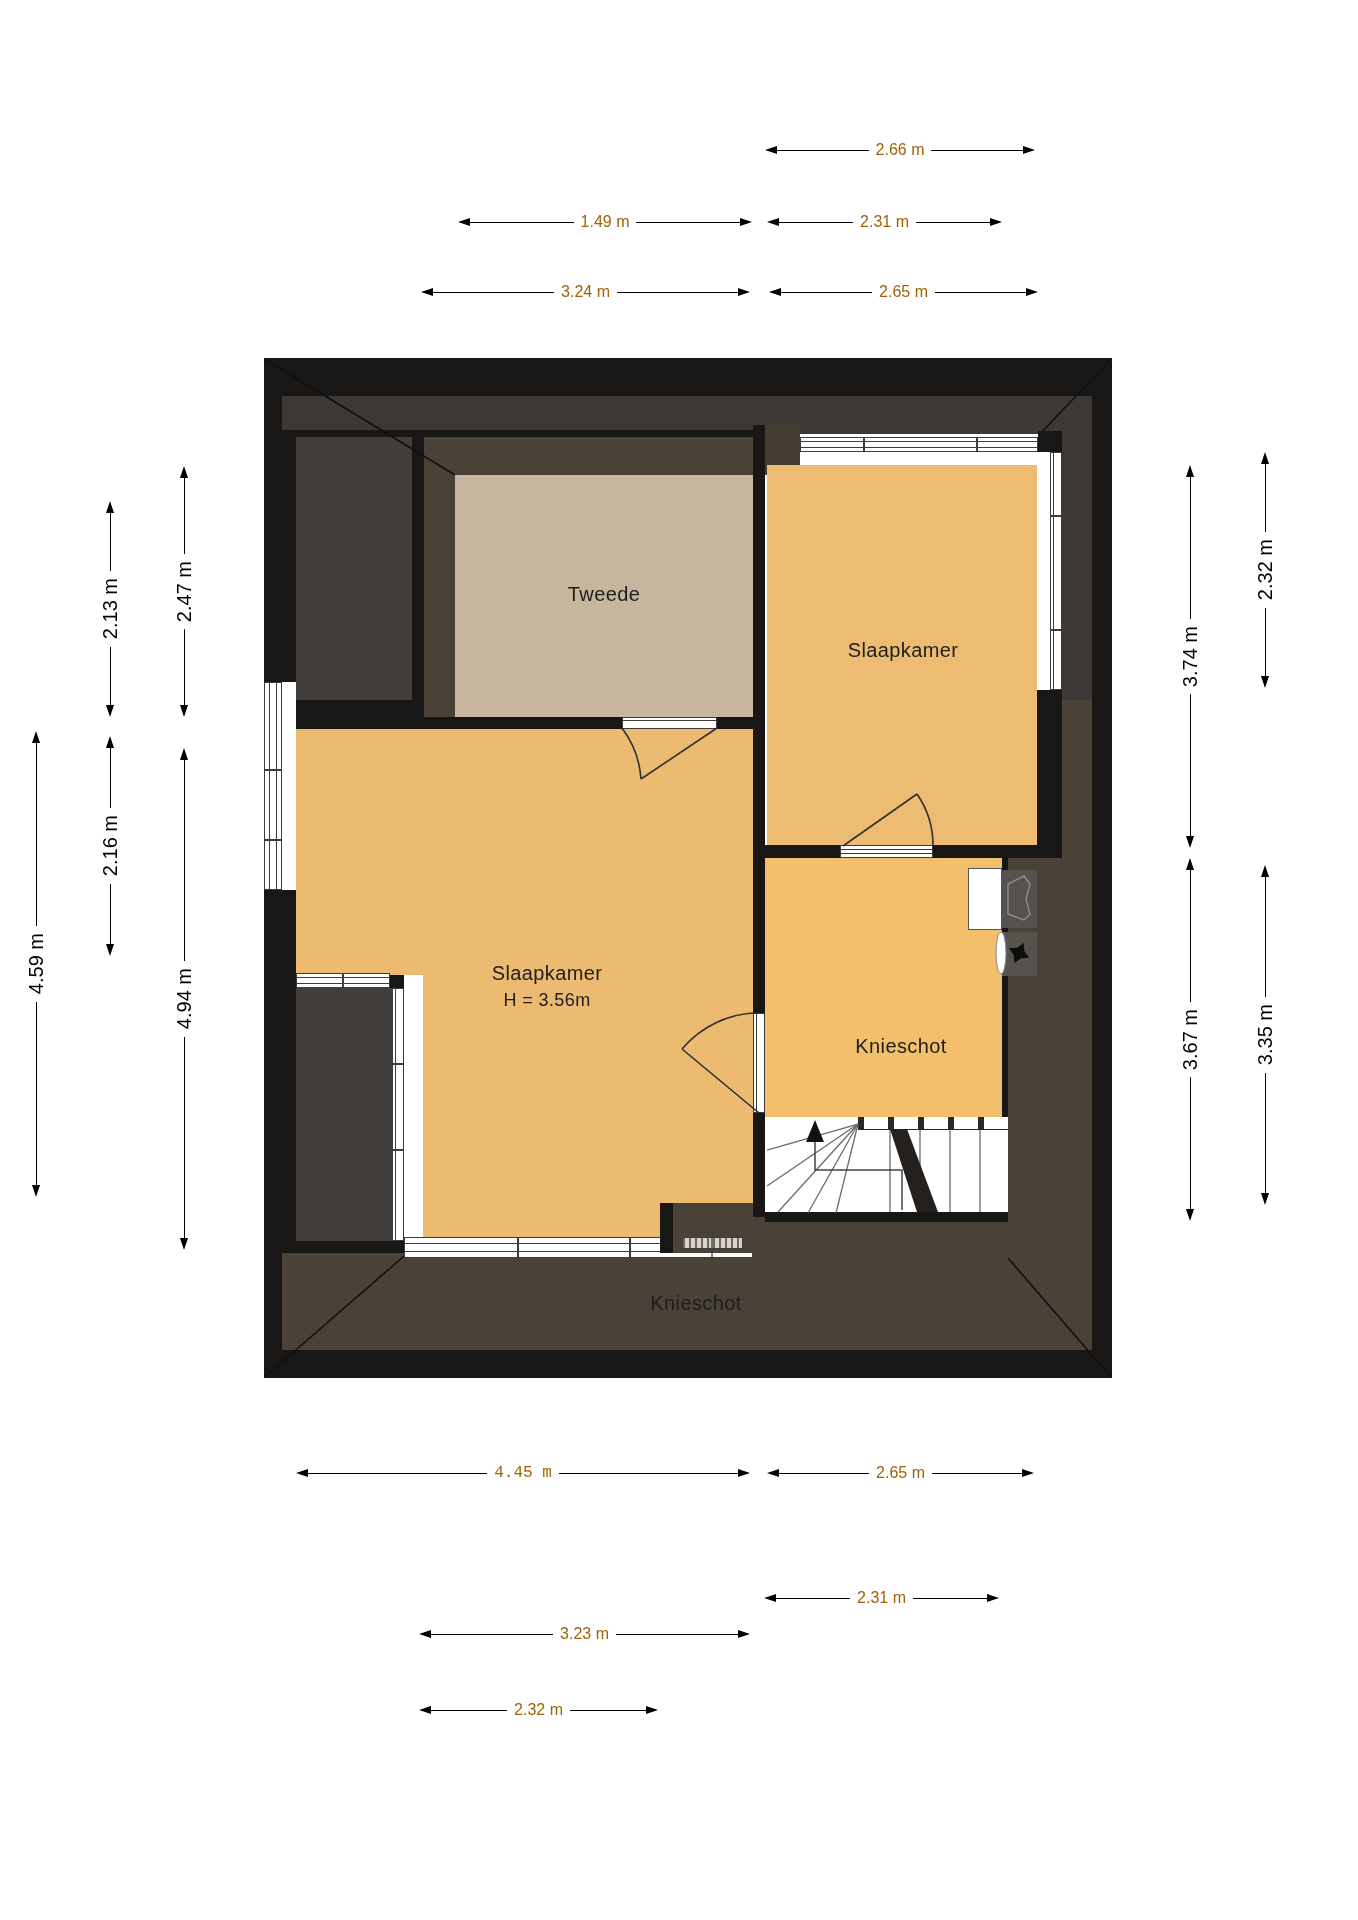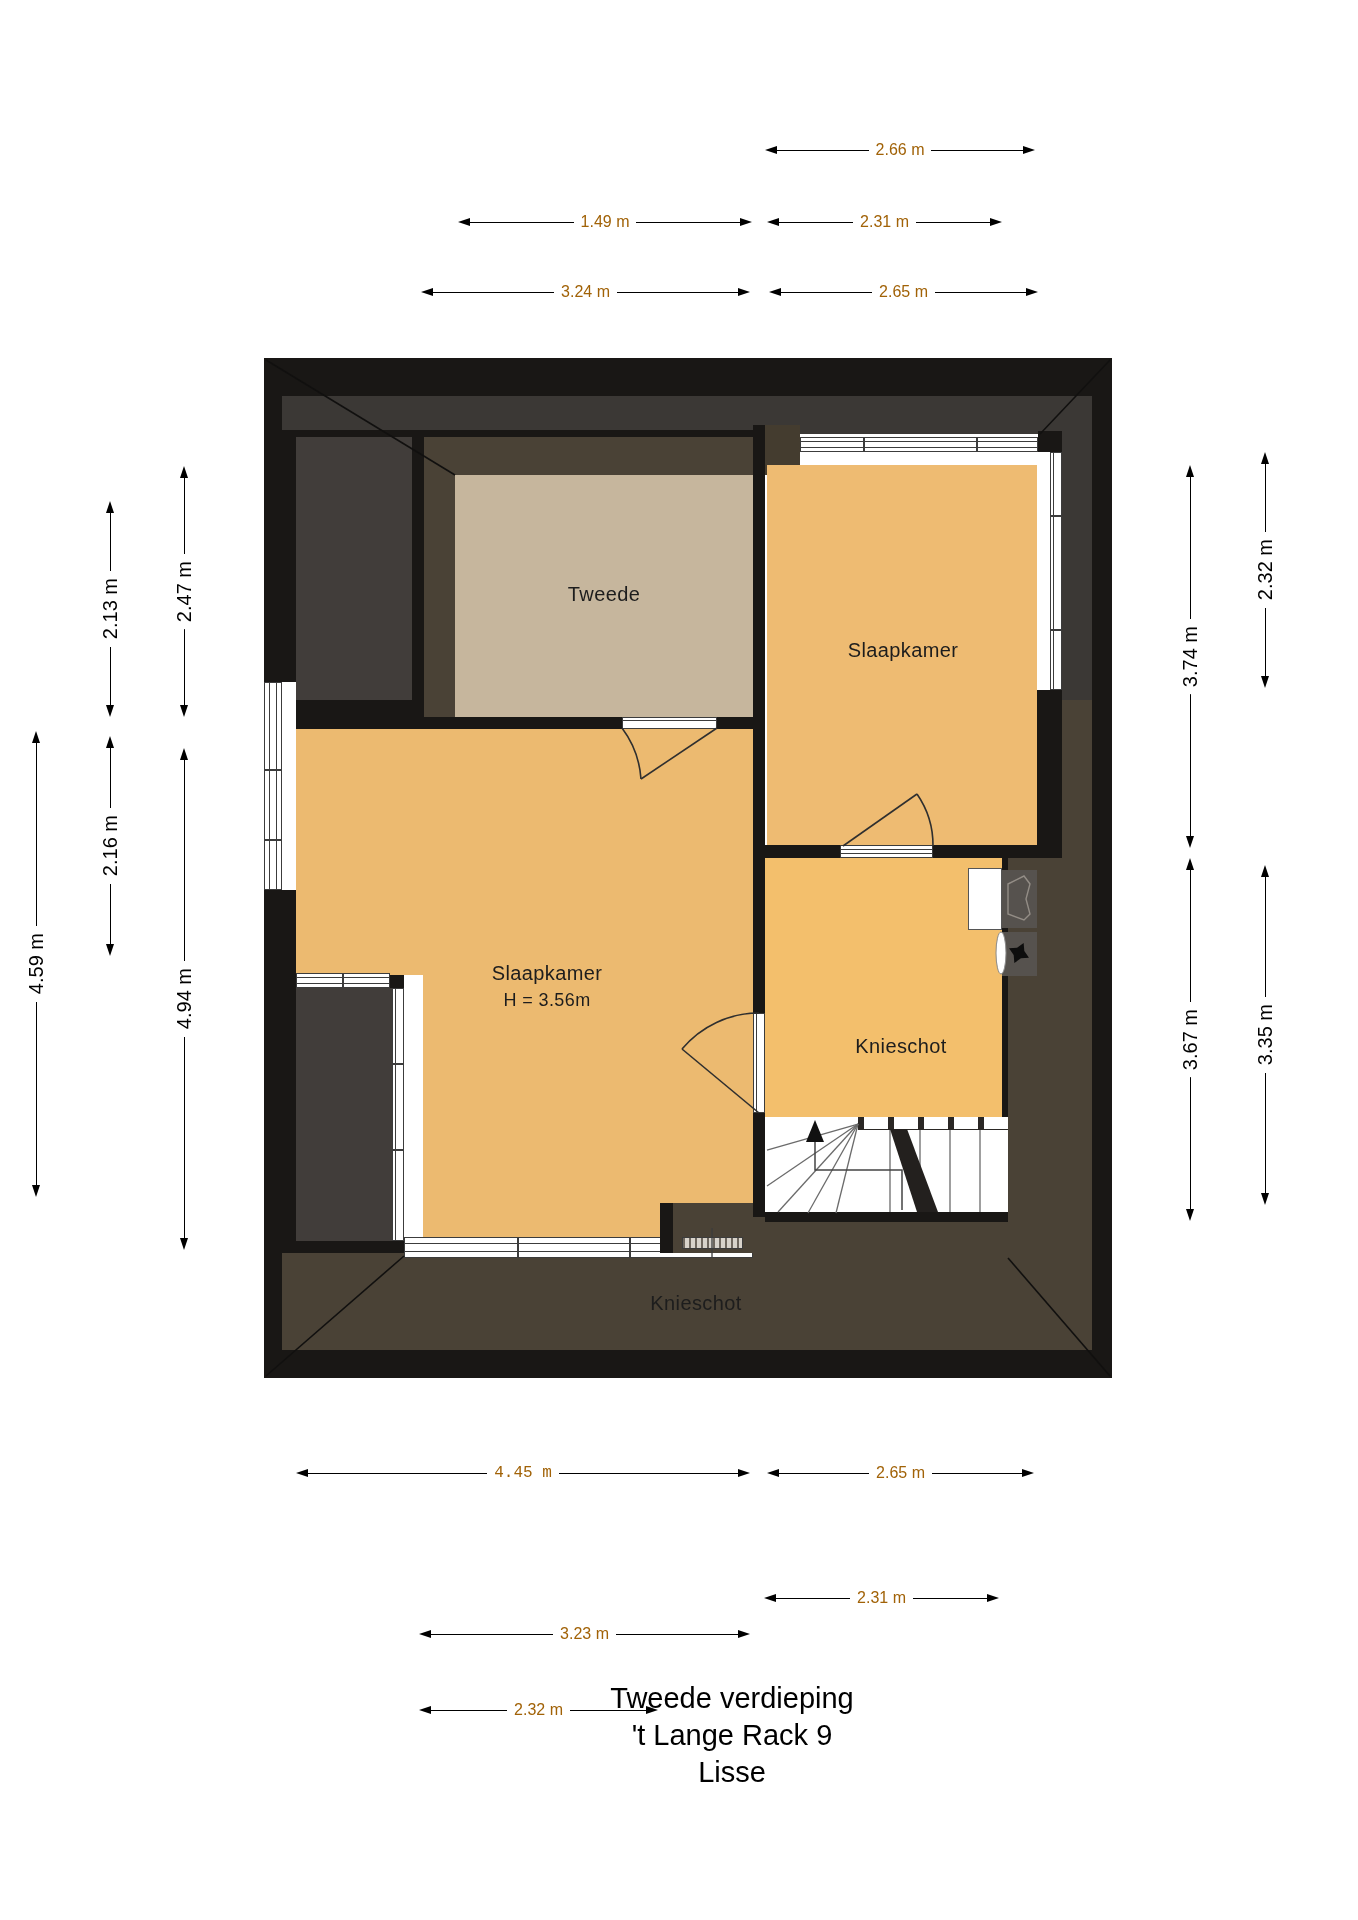--- a/index.html
+++ b/index.html
@@ -315,19 +315,14 @@
       </div>
       <div class="dim-v" style="left: 1253px; top: 865px; height: 340px;">
         <span class="ar ar-u"></span>
         <span class="dim-line-v"></span>
         <span class="dim-label-v">3.35 m</span>
         <span class="dim-line-v"></span>
         <span class="ar ar-d"></span>
       </div>
     </div>
 
-  <div id="title-block">
-    <div>Tweede verdieping</div>
-    <div>'t Lange Rack 9</div>
-    <div>Lisse</div>
-  </div>
 
 </div>
 
 </body></html>

